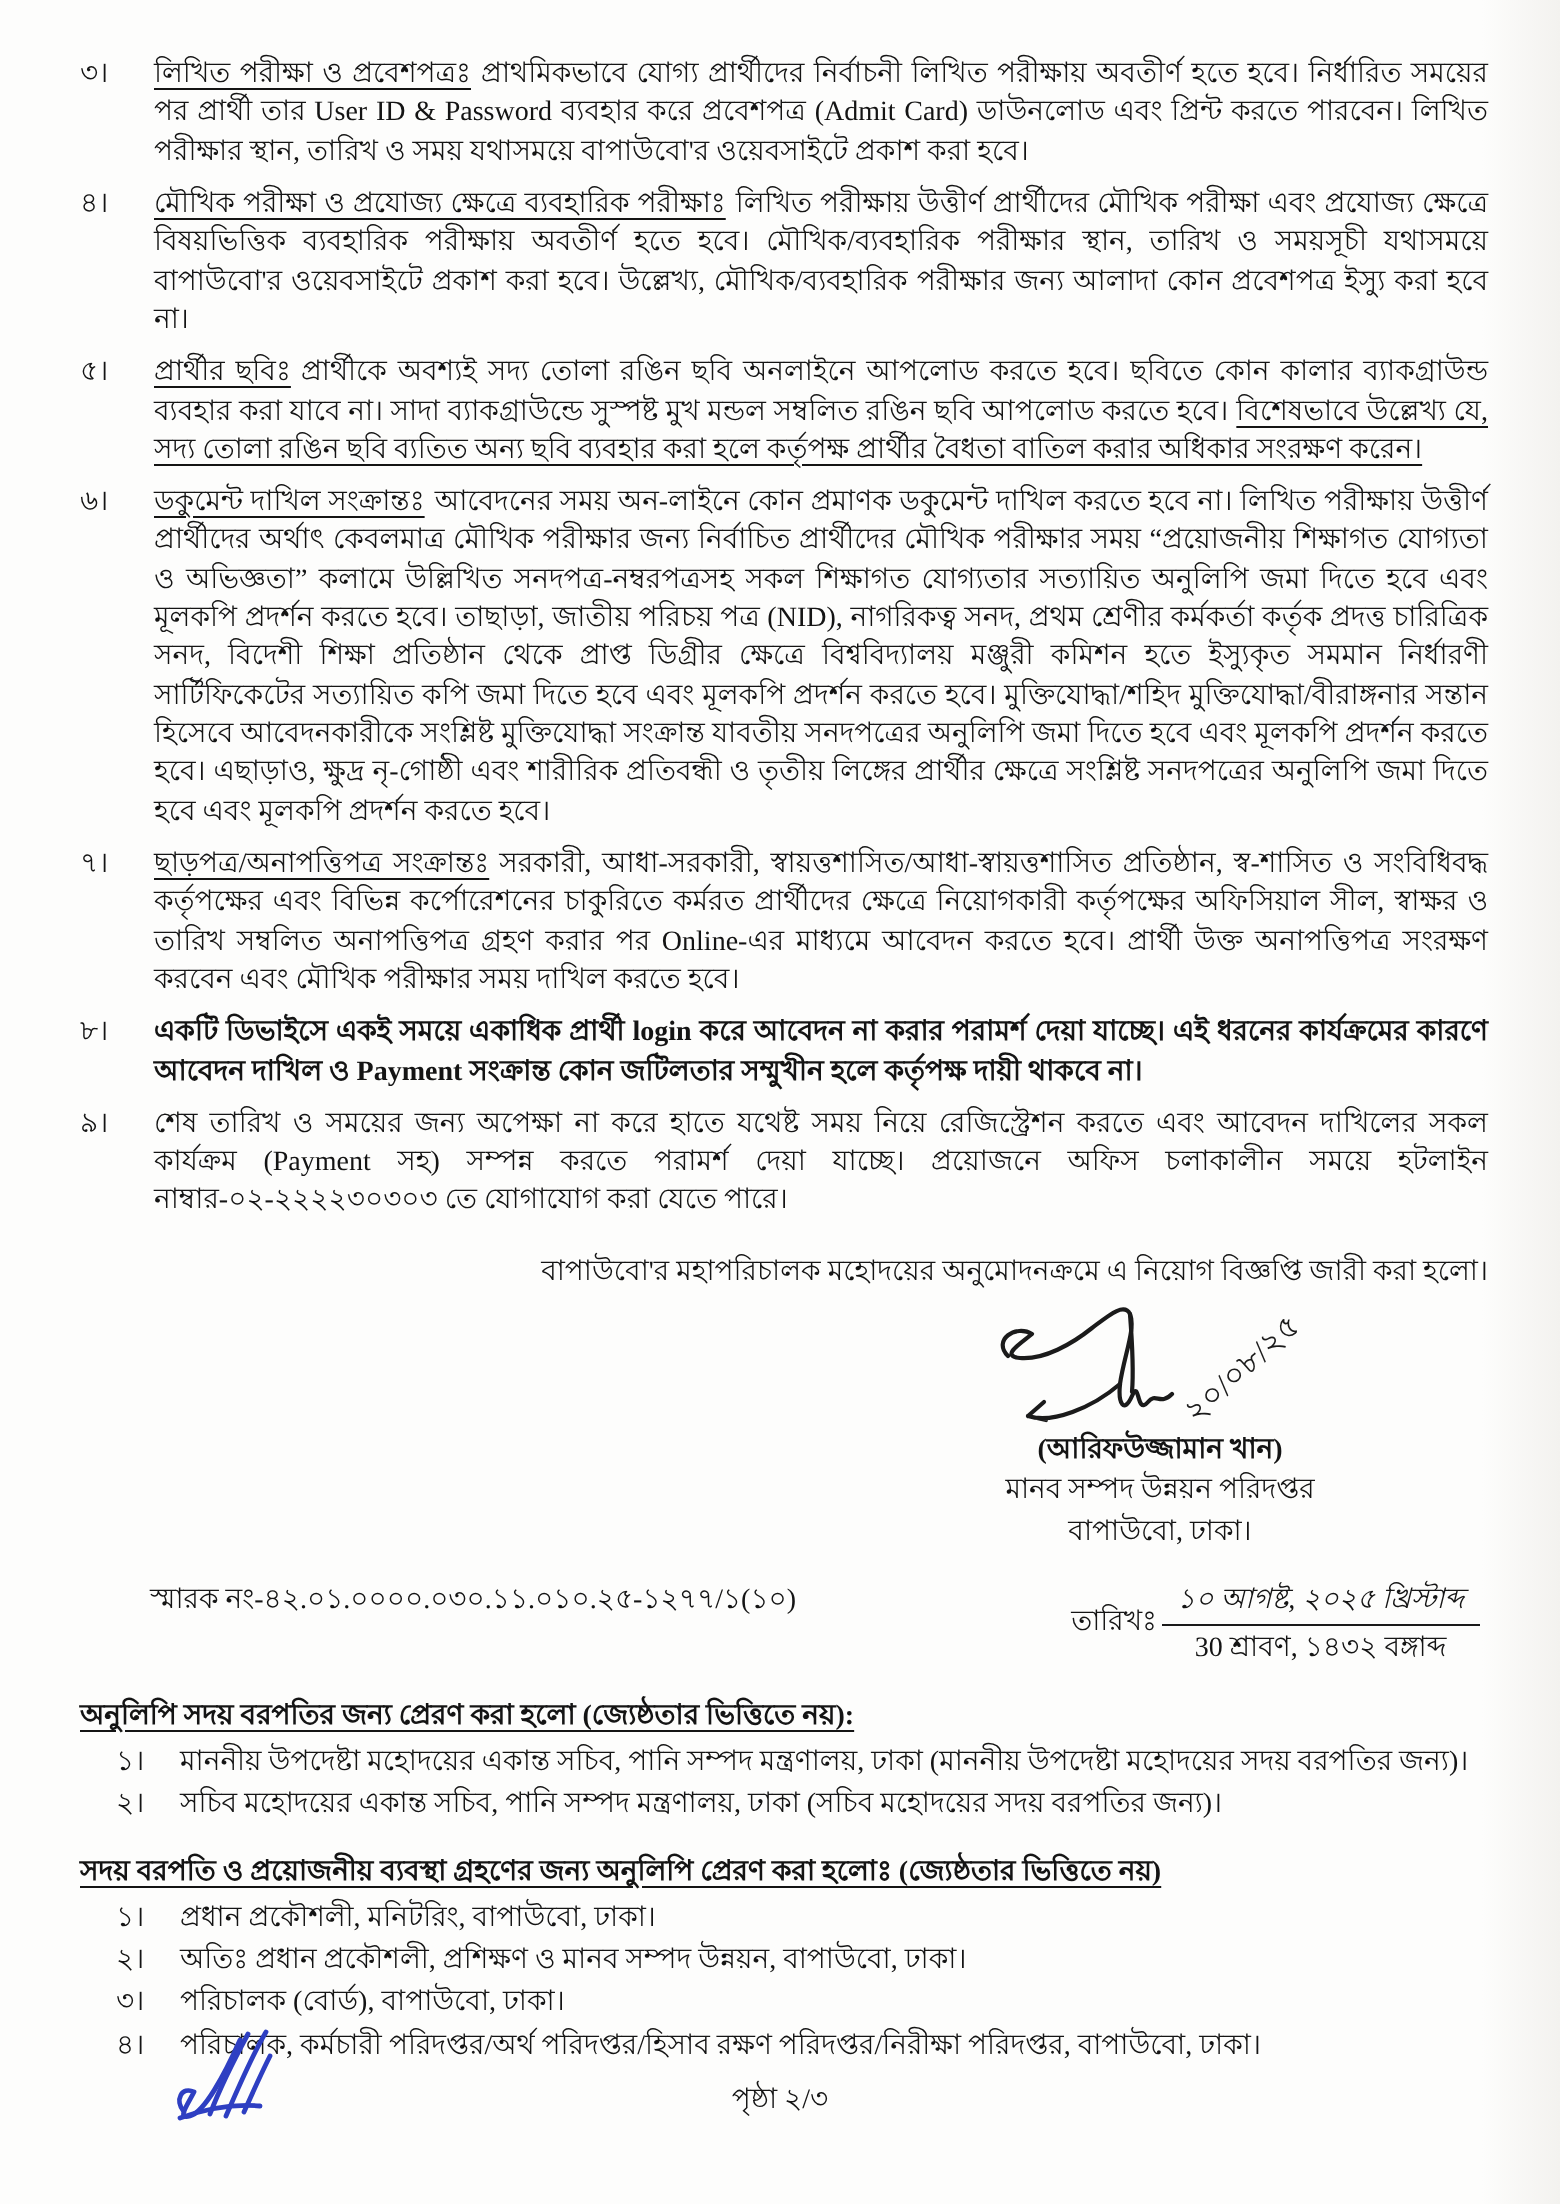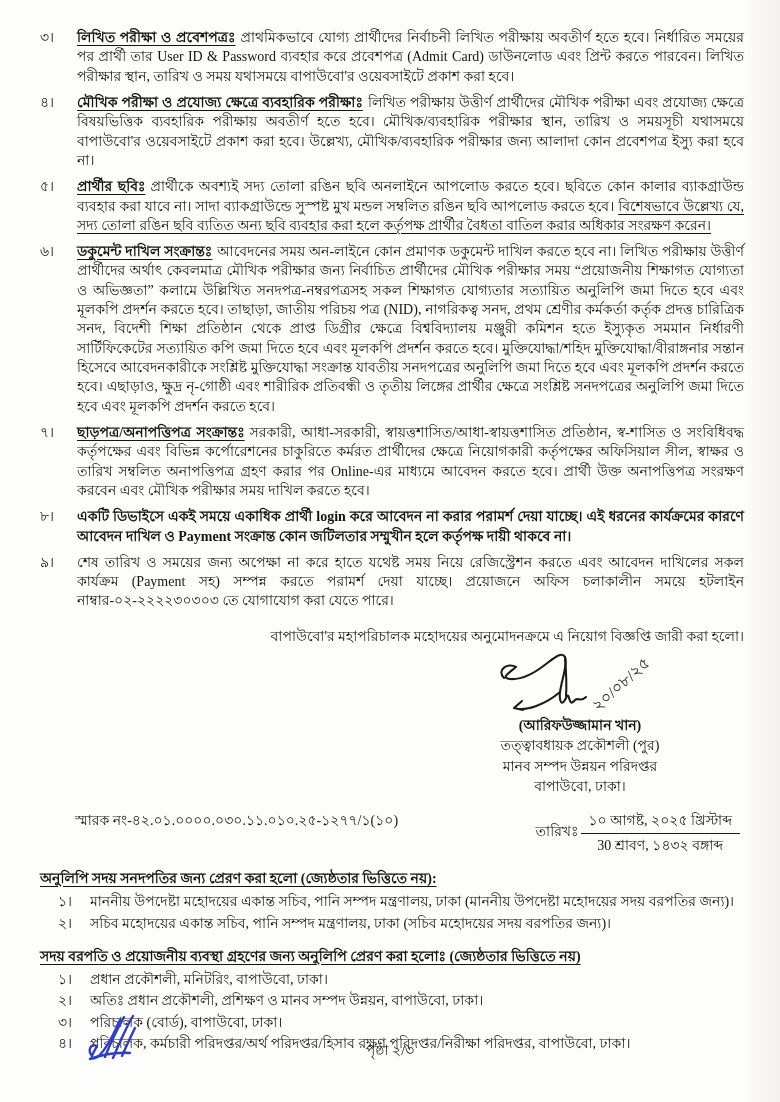--- a/index.html
+++ b/index.html
@@ -8,38 +8,38 @@
     background:linear-gradient(90deg,#fdfdfc 0%,#fdfdfc 95%,#f3f2ef 100%);
     color:#141414;
     font-family:"Liberation Serif","DejaVu Sans",serif;
     font-size:14px;line-height:1.38;
   }
   .page{padding:28px 36px 0 40px;position:relative;height:1074px;box-sizing:border-box;}
   
   .item{display:flex;gap:9px;margin-bottom:7px;}
   .num{flex:0 0 28px;text-align:left;}
   .itext{flex:1;text-align:justify;}
-  .h{font-weight:bold;text-decoration:underline;text-underline-offset:3px;margin-right:5px;}
+  .h{font-weight:normal;text-decoration:underline;text-underline-offset:3px;margin-right:5px;}
   .h:empty{margin-right:0;}
   .u{text-decoration:underline;text-underline-offset:3px;margin-left:4px;}
   .u:empty{margin-left:0;}
   .item.bold .itext{font-weight:bold;}
   
   .approval{margin:16px 0 4px 37px;text-align:right;}
   
   .sig-block{width:240px;margin:2px 44px 0 auto;text-align:center;position:relative;}
   .sig-art{display:block;margin:0 auto -8px auto;}
   .sig-name{font-weight:bold;}
   .sig-line{line-height:1.45;}
   
   .memo-row{display:flex;justify-content:space-between;align-items:flex-start;margin:14px 0 0 35px;}
   .date-wrap{display:flex;align-items:center;margin-right:4px;}
   .date-label{margin-right:2px;font-family:Liberation Mono, monospace;}
   .date-stack{text-align:center;}
-  .date-top{border-bottom:1.6px solid #1a1a1a;padding:0 8px 2px 8px;}
+  .date-top{border-bottom:1.6px solid #1a1a1a;padding:0 8px 2px 8px;font-style:italic;}
   .date-bottom{padding-top:2px;}
   
   .copy-sec{margin-top:14px;}
   .copy-head{font-weight:bold;text-decoration:underline;text-underline-offset:3px;margin-bottom:4px;}
   .copy-item{display:flex;gap:8px;margin:2px 0 2px 18px;}
   .copy-item .num{flex:0 0 24px;}
   
   .footer{position:absolute;left:0;right:0;bottom:8px;height:60px;}
   .page-label{position:absolute;left:0;right:0;bottom:6px;text-align:center;}
   .initials{position:absolute;left:78px;bottom:0;}
@@ -89,38 +89,37 @@
   <div class="sig-block">
     <svg class="sig-art" width="220" height="74" viewBox="0 0 220 74">
       <g fill="none" stroke="#1b1b1b" stroke-width="2.1" stroke-linecap="round" stroke-linejoin="round">
         <path d="M34,28 C26,20 38,12 46,17 C40,22 30,28 40,29 C52,30 66,22 76,14 C84,8 92,1 95,7 C98,14 92,28 90,42 C89,52 92,57 96,48 C100,39 98,58 104,51 C108,46 110,53 116,47"></path>
         <path d="M90,42 C76,54 56,62 44,58 M44,58 L52,51 M44,58 L53,60"></path>
         <path d="M95,7 C96,20 97,34 96,46"></path>
       </g>
       <text x="128" y="62" transform="rotate(-42 128 62)" font-size="16" fill="#1b1b1b">২০/০৮/২৫</text>
     </svg>
     <div class="sig-line sig-name">(আরিফউজ্জামান খান)</div>
-    <div class="sig-line">তত্ত্বাবধায়ক প্রকৌশলী (পুর)</div>
     <div class="sig-line">মানব সম্পদ উন্নয়ন পরিদপ্তর</div>
     <div class="sig-line">বাপাউবো, ঢাকা।</div>
   </div>
 
   <div class="memo-row">
     <div class="memo">স্মারক নং-৪২.০১.০০০০.০৩০.১১.০১০.২৫-১২৭৭/১(১০)</div>
     <div class="date-wrap">
       <span class="date-label">তারিখঃ</span>
       <div class="date-stack">
         <div class="date-top">১০ আগষ্ট, ২০২৫ খ্রিস্টাব্দ</div>
         <div class="date-bottom">30 শ্রাবণ, ১৪৩২ বঙ্গাব্দ</div>
       </div>
     </div>
   </div>
 
   <div class="copy-sec">
-    <div class="copy-head">অনুলিপি সদয় সনদপতির জন্য প্রেরণ করা হলো (জ্যেষ্ঠতার ভিত্তিতে নয়):</div>
+    <div class="copy-head">অনুলিপি সদয় বরপতির জন্য প্রেরণ করা হলো (জ্যেষ্ঠতার ভিত্তিতে নয়):</div>
     <div class="copy-item">
       <span class="num">১।</span>
       <span>মাননীয় উপদেষ্টা মহোদয়ের একান্ত সচিব, পানি সম্পদ মন্ত্রণালয়, ঢাকা (মাননীয় উপদেষ্টা মহোদয়ের সদয় বরপতির জন্য)।</span>
     </div>
     <div class="copy-item">
       <span class="num">২।</span>
       <span>সচিব মহোদয়ের একান্ত সচিব, পানি সম্পদ মন্ত্রণালয়, ঢাকা (সচিব মহোদয়ের সদয় বরপতির জন্য)।</span>
     </div>
   </div>
 

